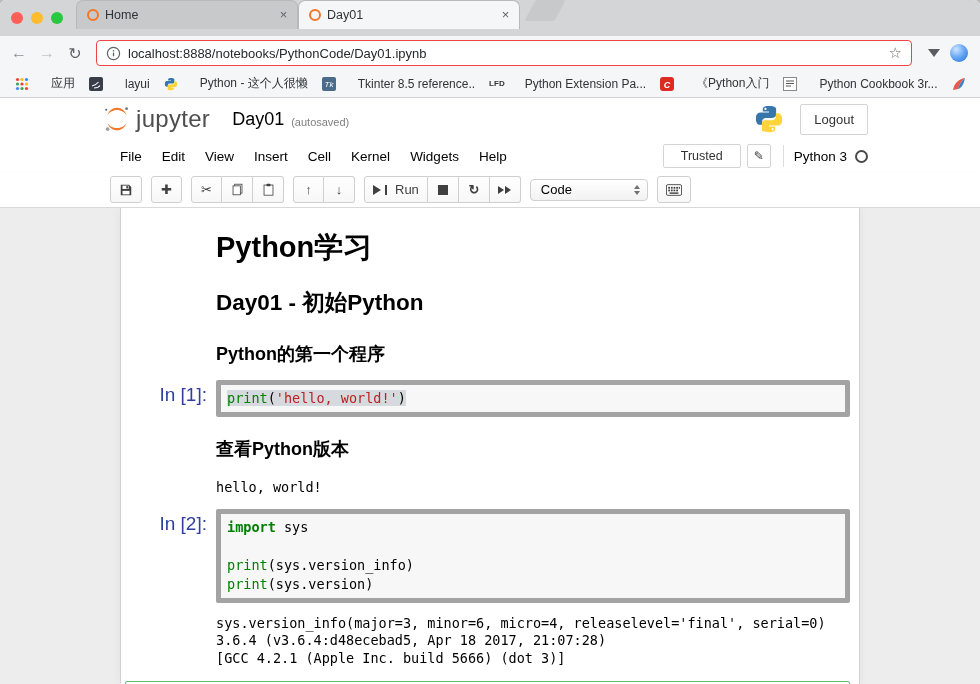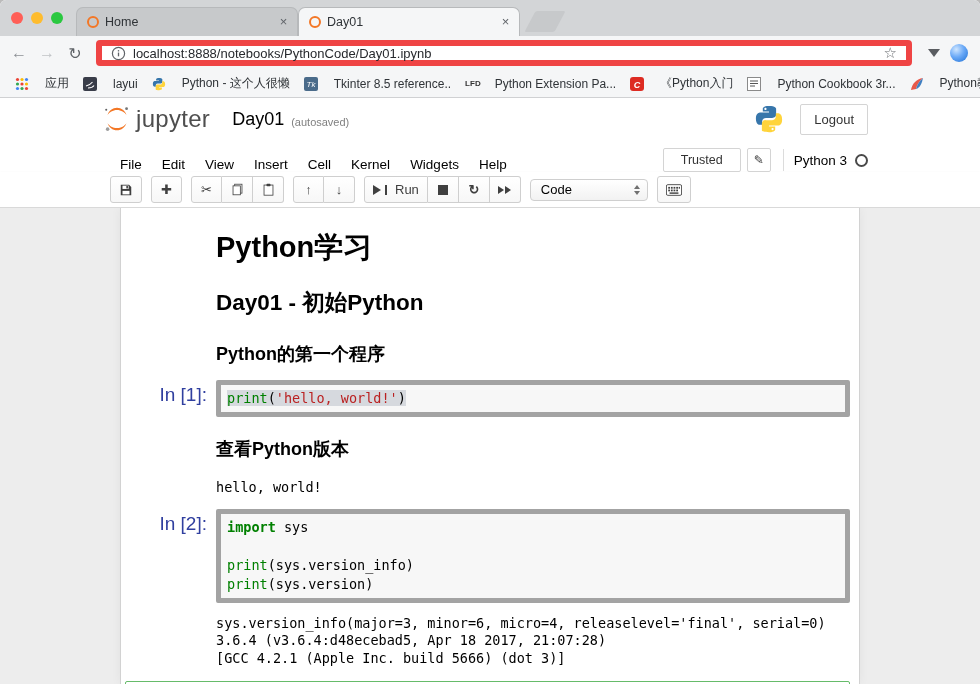--- a/index.html
+++ b/index.html
@@ -5,57 +5,57 @@
   * { margin:0; padding:0; box-sizing:border-box; }
   html,body { width:980px; height:684px; overflow:hidden; background:#bbb; }
   body { font-family:"Liberation Sans", sans-serif; }
   .window { width:980px; height:684px; border-radius:6px 6px 0 0; overflow:hidden; background:#fff; }
 
   
   .tabstrip { height:36px; background:#d3d5d7; display:flex; align-items:flex-end; position:relative; padding-left:76px; }
   .traffic-lights { position:absolute; left:11px; top:12px; display:flex; gap:8px; }
   .light { width:12px; height:12px; border-radius:50%; display:inline-block; }
   .light.red{background:#ff5f57}.light.yellow{background:#febc2e}.light.green{background:#2ac840}
-  .tabs { display:flex; align-items:flex-end; height:100%; }
+  .tabs { display:flex; align-items:flex-start; height:100%; }
   .tab { width:222px; height:29px; background:#c7c9cb; border-radius:7px 7px 0 0; display:flex; align-items:center; gap:6px; padding:0 6px 0 10px; font-size:12.5px; color:#2f3337; border:1px solid #b7b9bb; border-bottom:0; }
   .tab.active { background:#f5f6f7; z-index:2; }
   .tab-title { flex:1; overflow:hidden; white-space:nowrap; }
   .tab-close { width:15px; height:15px; line-height:13px; text-align:center; font-size:13px; color:#5f6368; border-radius:50%; flex:none; }
   .favicon { width:12px; height:12px; border:2.5px solid #f37726; border-radius:50%; flex:none; }
   .newtab { width:30px; height:21px; background:#c7c9cb; margin:0 0 4px 10px; transform:skewX(-28deg); border-radius:2px; }
 
   
   .addressbar { height:34px; background:#f5f6f7; display:flex; align-items:center; gap:2px; padding:0 12px 0 6px; }
   .nav-icon { width:26px; height:26px; display:flex; align-items:center; justify-content:center; font-size:16px; color:#5f6368; }
   .nav-icon.back{color:#8c9095}
   .nav-icon.fwd{color:#c0c3c6}
-  .omnibox { flex:1; height:26px; margin:0 6px; background:#fff; border:6px solid #ef4444; border-radius:4px; display:flex; align-items:center; gap:7px; padding:0 9px; }
+  .omnibox { flex:1; height:26px; margin:0 6px; background:#fff; border:1px solid #ef4444; border-radius:4px; display:flex; align-items:center; gap:7px; padding:0 9px; }
   .url { flex:1; font-size:13px; color:#27292d; white-space:nowrap; overflow:hidden; }
   .star { font-size:15px; color:#6a6d71; }
   .tri-down { width:0; height:0; border-left:6px solid transparent; border-right:6px solid transparent; border-top:8px solid #595c60; margin:0 8px; }
   .blue-orb { width:18px; height:18px; border-radius:50%; background:radial-gradient(circle at 35% 30%, #cfe6ff 0%, #6aa9f7 45%, #1c6fd4 100%); }
 
   
   .bookmarksbar { height:28px; background:#f5f6f7; border-bottom:1px solid #d0d1d3; display:flex; align-items:center; padding:0 8px; }
-  .bookmark { display:flex; align-items:center; gap:14px; padding:3px 7px; font-size:12px; color:#2f3337; white-space:nowrap; border-radius:3px; }
+  .bookmark { display:flex; align-items:center; gap:20px; padding:3px 7px; font-size:12px; color:#2f3337; white-space:nowrap; border-radius:3px; }
   .bm-icon { width:16px; height:14px; flex:none; display:inline-flex;font-style:italic; }
   .bm-text-icon { font-size:8px; font-weight:bold; color:#333; flex:none; }
   .overflow { margin-left:auto; color:#5f6368; font-size:15px; padding:0 5px; }
 
   
   .jheader { height:42px; background:#fff; display:flex; align-items:center; padding:0 112px 0 102px; }
   .jlogo-mark svg { display:block; }
   .jlogo-text { font-size:24px; color:#4e4e4e; margin-left:4px; letter-spacing:.3px; }
   .nb-title { font-size:18px; color:#000; margin-left:22px; }
   .autosave { font-size:11px; color:#808080; margin-left:7px; padding-top:5px; }
   .jheader-right { margin-left:auto; display:flex; align-items:center; gap:16px; }
   .logout { font-size:13px; color:#333; background:#fff; border:1px solid #d4d4d4; border-radius:2px; padding:7px 13px; font-family:inherit; }
 
   
-  .menubar { height:32px; background:#fff; display:flex; align-items:flex-end; padding:0 112px 0 110px; }
+  .menubar { height:32px; background:#fff; display:flex; align-items:center; padding:0 112px 0 110px; }
   .menu-item { font-size:13.5px; color:#000; padding:0 10px; }
   .menubar-right { margin-left:auto; display:flex; align-items:center; }
   .trusted { font-size:12.5px; color:#333; border:1px solid #d4d4d4; border-radius:2px; padding:4px 17px; }
   .mode-box { width:24px; height:24px; border:1px solid #d4d4d4; border-radius:2px; display:flex; align-items:center; justify-content:center; font-size:12px; color:#333; margin-left:6px; }
   .vdiv { width:1px; height:22px; background:#dcdcdc; margin:0 10px 0 12px; }
   .kernel-name { font-size:13.5px; color:#000; }
   .kernel-circle { width:13px; height:13px; border:2px solid #4a4a4a; border-radius:50%; margin-left:8px; }
 
   
   .jtoolbar { height:36px; background:#fff; display:flex; align-items:center; gap:9px; padding:0 16px 0 110px; border-bottom:1px solid #d9d9d9; box-shadow:0 1px 3px rgba(0,0,0,.06); }

